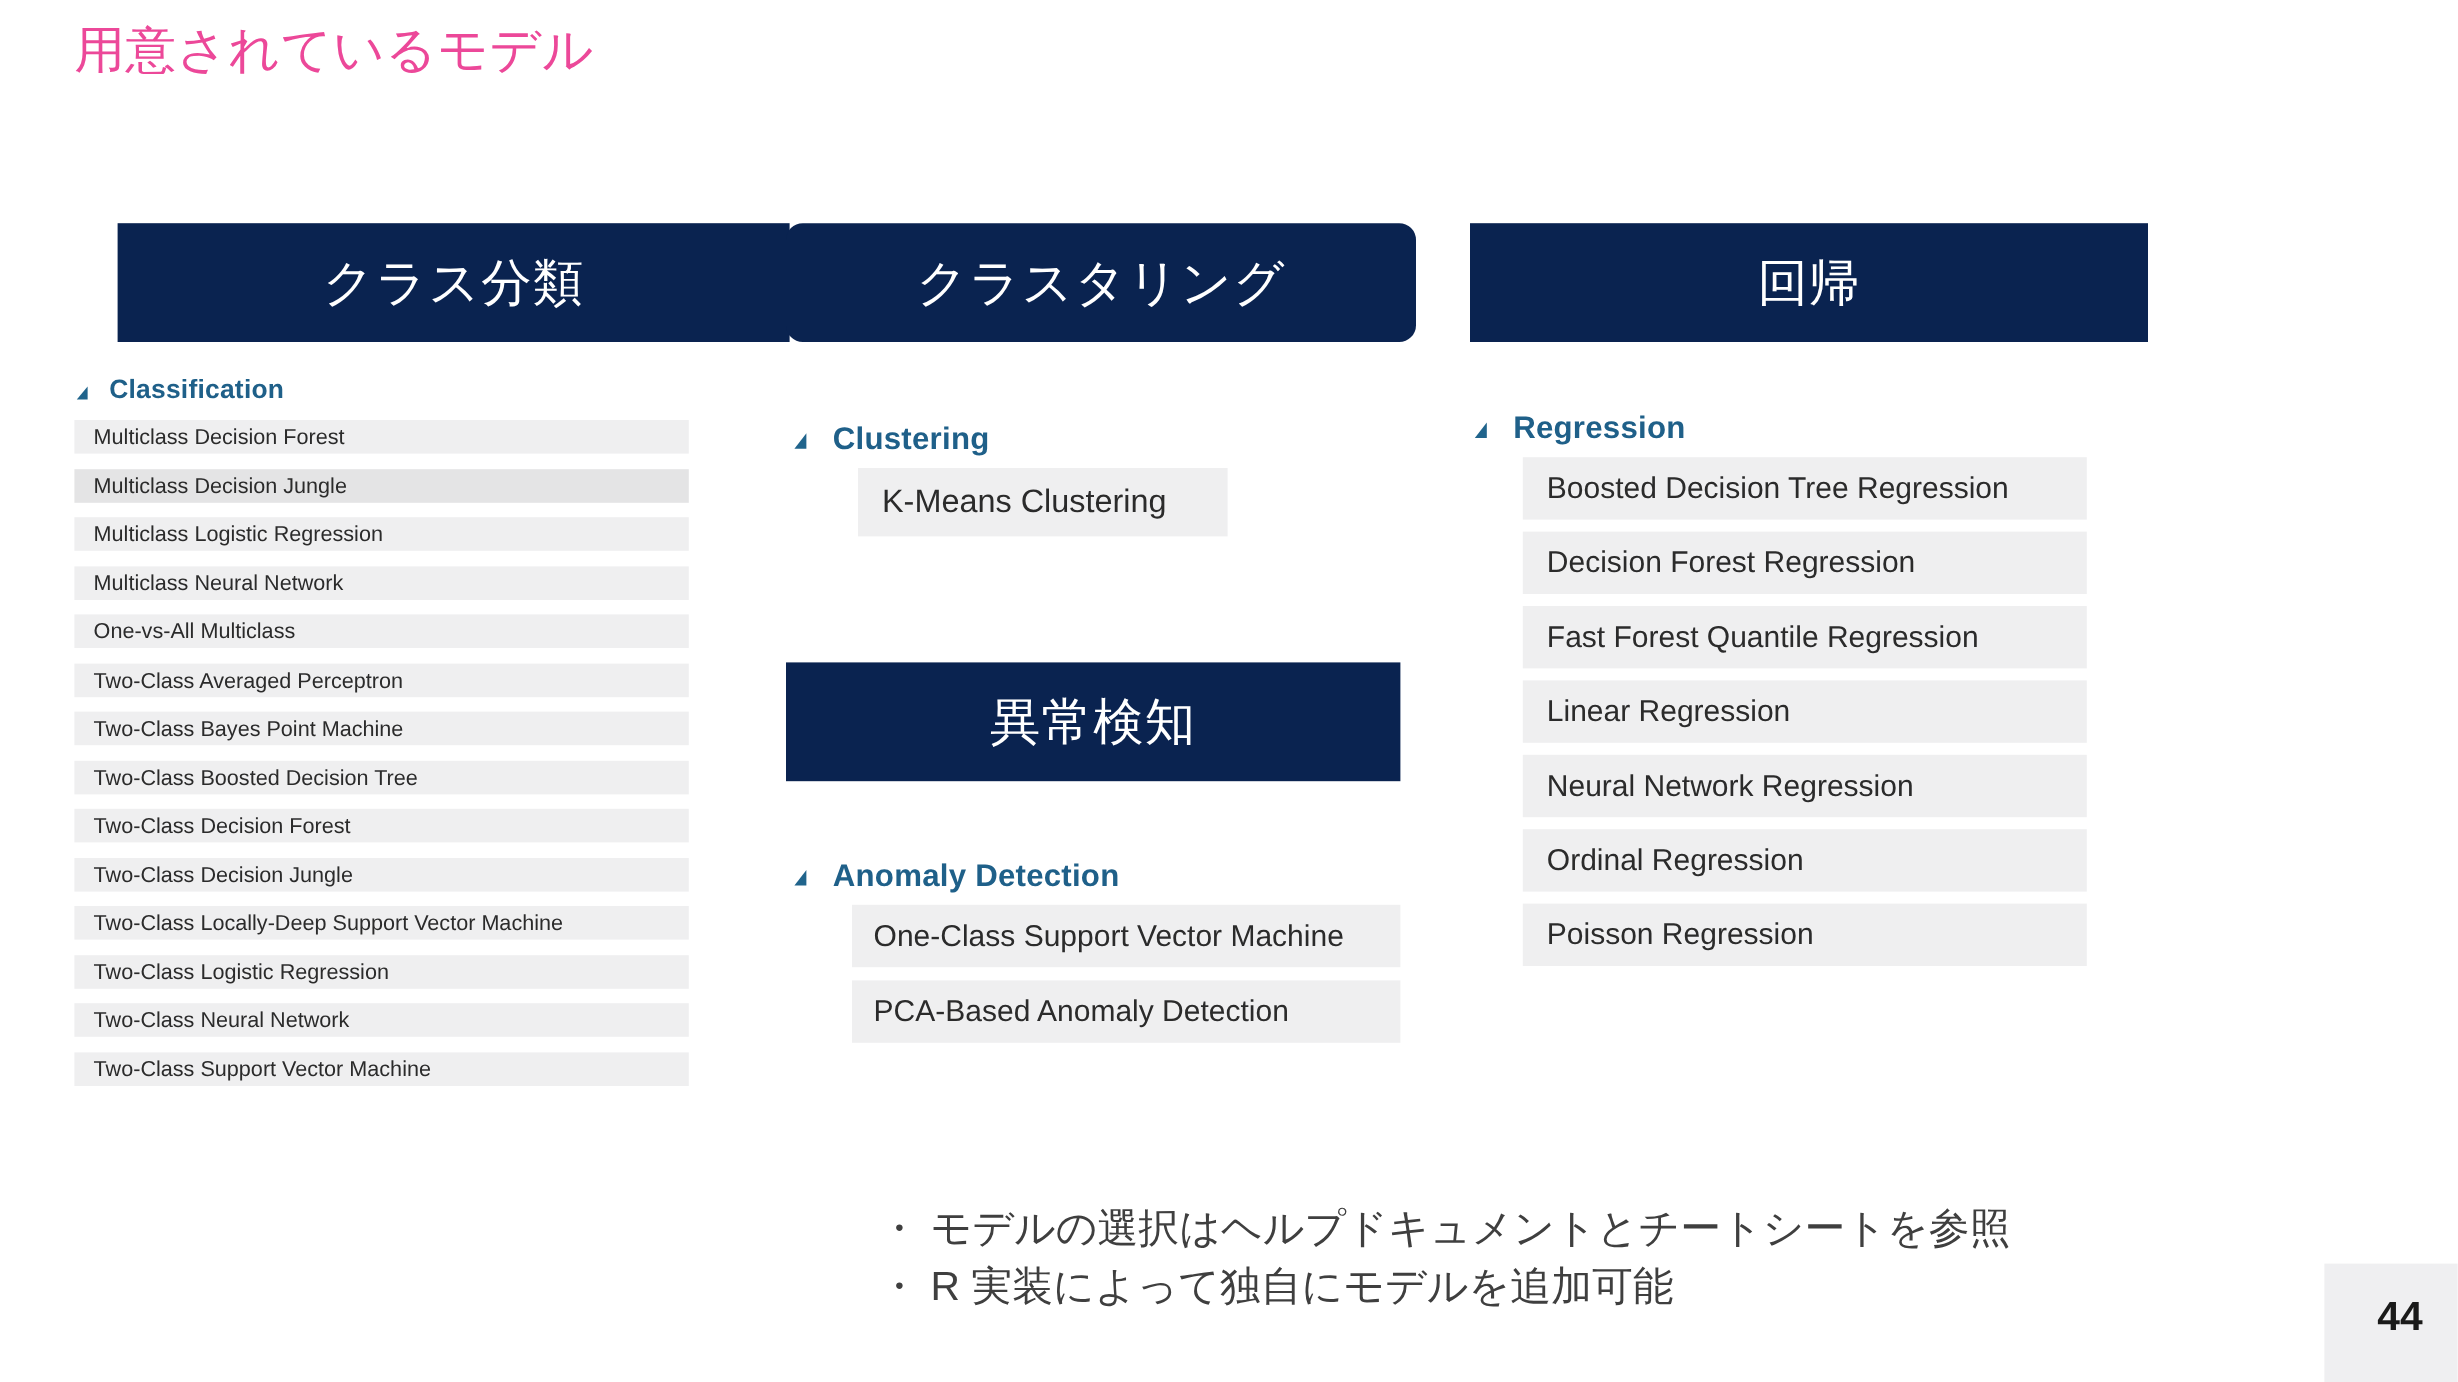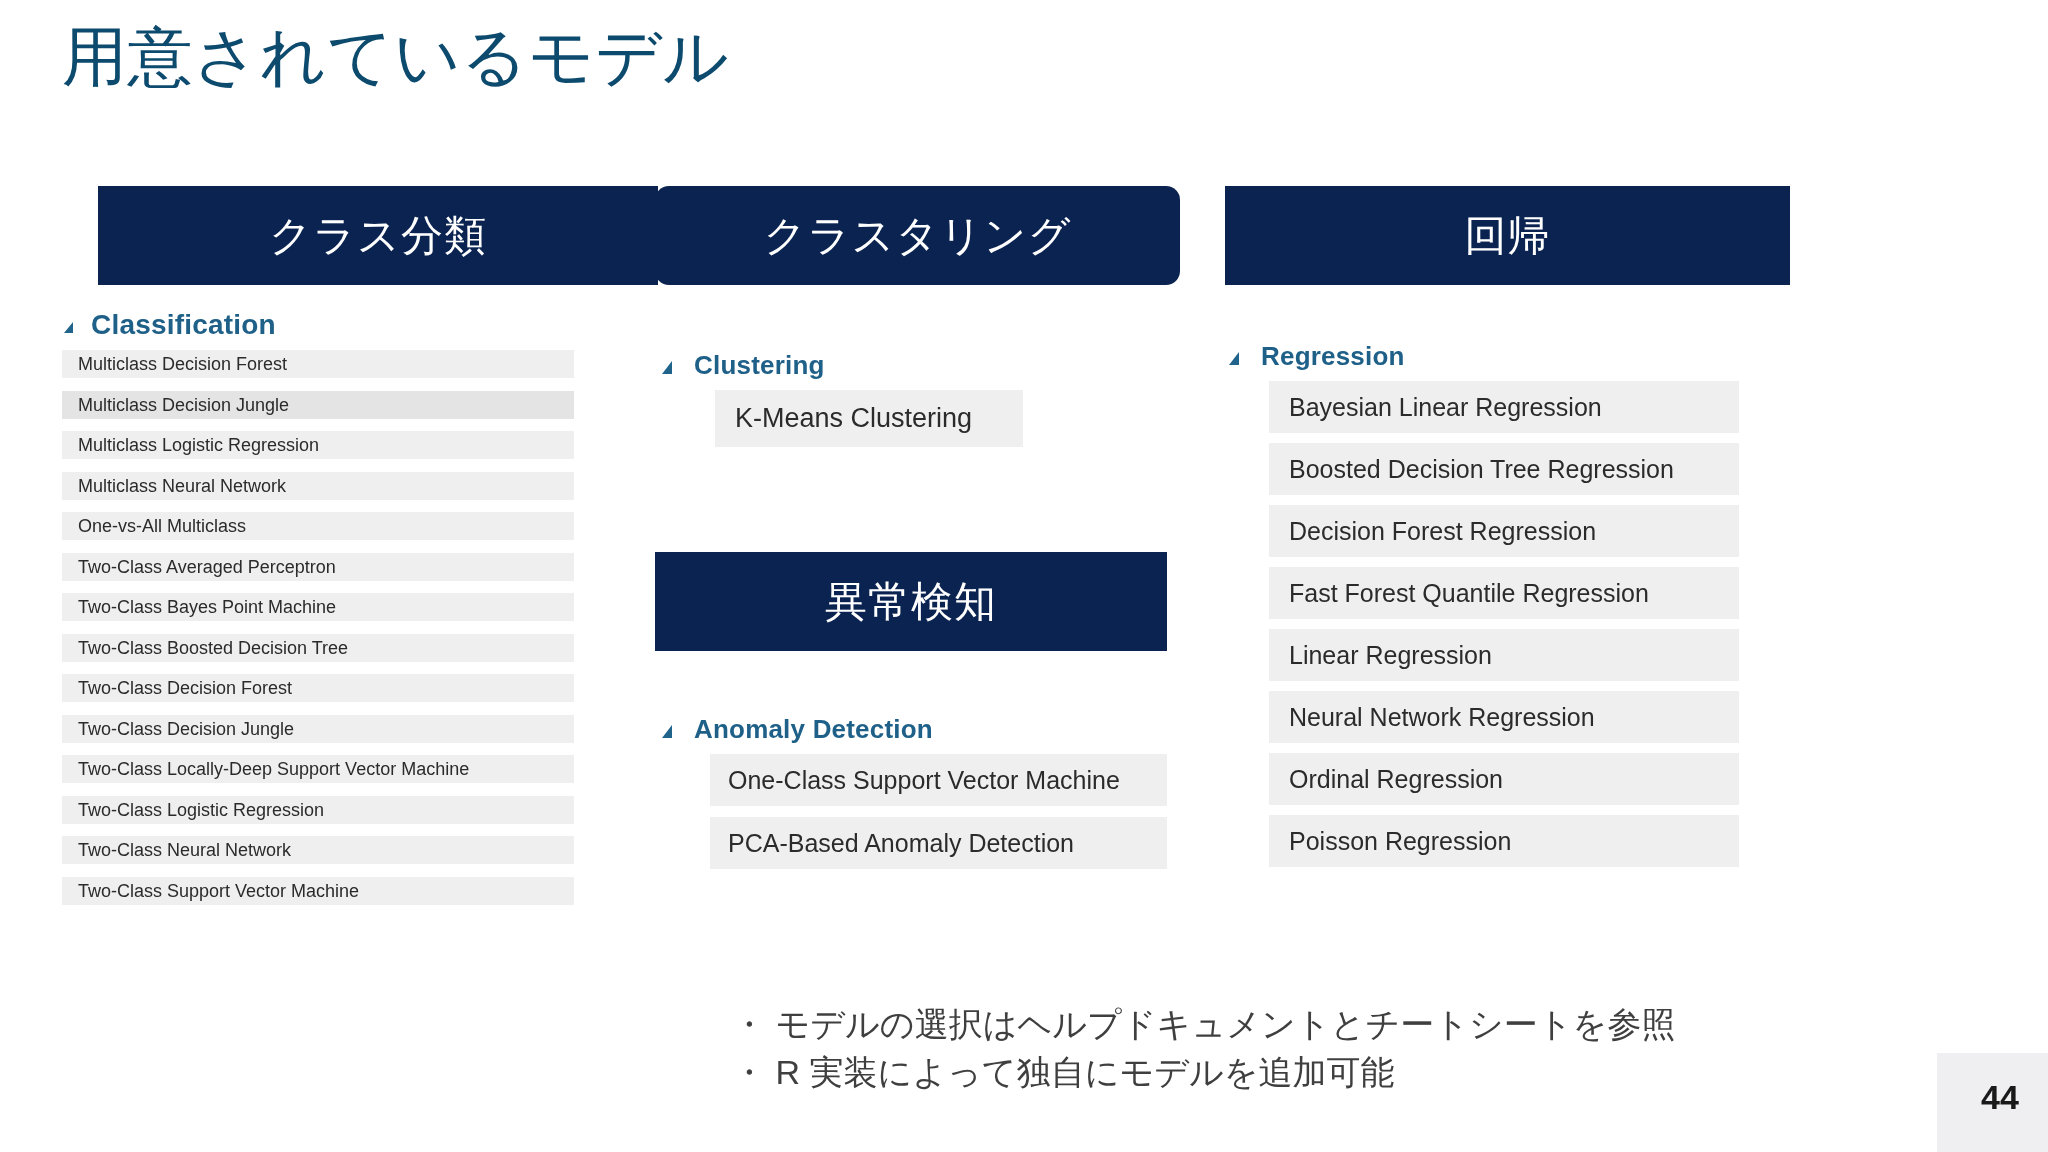--- a/index.html
+++ b/index.html
@@ -16,24 +16,24 @@
     font-family: "Liberation Sans", "DejaVu Sans", sans-serif;
     color: #404040;
     -webkit-font-smoothing: antialiased;
   }
 
   
   .slide-title {
     position: absolute;
     left: 62px;
     top: 16px;
-    font-size: 65px;
+    font-size: 42px;
     font-weight: 400;
     line-height: 1.25;
-    color: #0c4a6e;
+    color: #ec4899;
     letter-spacing: 0.5px;
     white-space: nowrap;
   }
   .col-classification { left: 98px;  width: 512px; }
   .col-clustering     { left: 655px; width: 512px; }
   .col-regression     { left: 1225px;width: 512px; }
 
   
   .banner {
     position: absolute;
@@ -65,21 +65,21 @@
     height: 0;
     margin-right: 18px;
     margin-left: 2px;
     border-left: 9px solid transparent;
     border-bottom: 11px solid #20648c;
     flex: 0 0 auto;
     position: relative;
     top: 2px;
   }
   .tree-label {
-    font-size: 28px;
+    font-size: 22px;
     font-weight: bold;
     color: #1f6089;
     letter-spacing: 0.2px;
     white-space: nowrap;
   }
 
   
   .items {
     margin-top: 12px;
   }
@@ -246,21 +246,20 @@
     <div class="item">PCA-Based Anomaly Detection</div>
   </div>
 </div>
 
 <div class="tree-group grp-regression col-regression">
   <div class="tree-head">
     <span class="tri-icon"></span>
     <span class="tree-label">Regression</span>
   </div>
   <div class="items">
-    <div class="item">Bayesian Linear Regression</div>
     <div class="item">Boosted Decision Tree Regression</div>
     <div class="item">Decision Forest Regression</div>
     <div class="item">Fast Forest Quantile Regression</div>
     <div class="item">Linear Regression</div>
     <div class="item">Neural Network Regression</div>
     <div class="item">Ordinal Regression</div>
     <div class="item">Poisson Regression</div>
   </div>
 </div>
 

